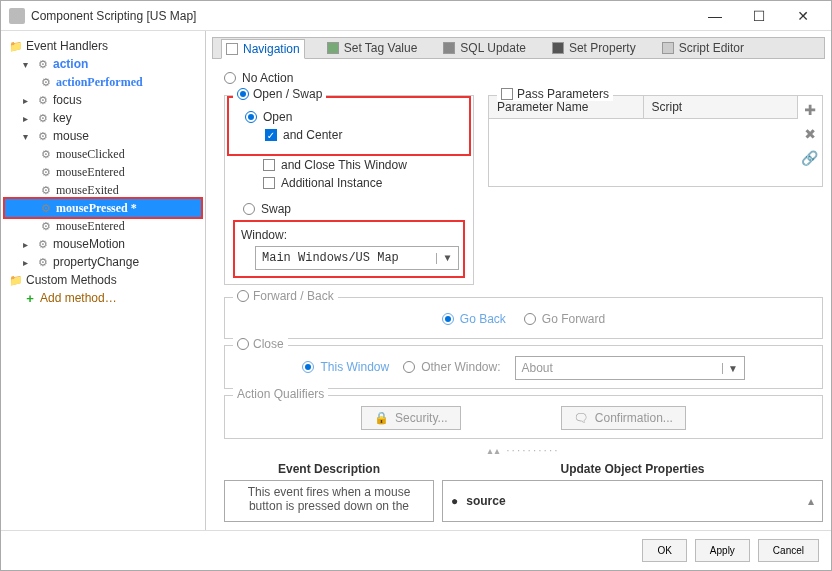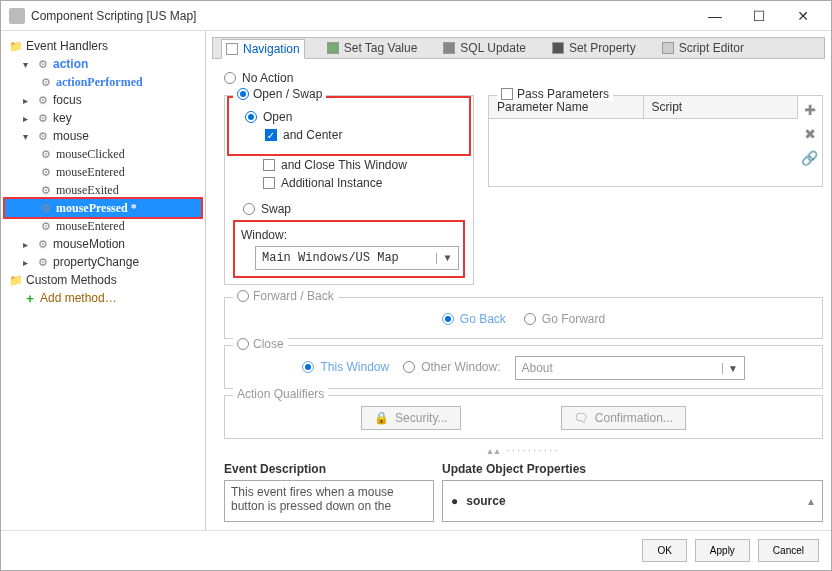--- a/index.html
+++ b/index.html
@@ -42,21 +42,21 @@
 .fieldset > .legend { position: absolute; top: -9px; left: 8px; background: #fff; padding: 0 4px; display: flex; align-items: center; gap: 4px; font-size: 12px; }
 .redbox-outline { outline: 2px solid #e33; }
 .dropdown { border: 1px solid #aaa; height: 24px; display: flex; align-items: center; background: #fff; font-family: "Courier New", monospace; font-size: 12px; }
 .dropdown .val { flex: 1; padding: 0 6px; }
 .dropdown .arrow { width: 22px; border-left: 1px solid #aaa; text-align: center; color: #555; font-size: 10px; }
 .params-head { display: flex; border-bottom: 1px solid #ccc; background: #f5f5f5; font-size: 12px; }
 .params-head > div { padding: 4px 8px; border-right: 1px solid #ccc; }
 .params-side { width: 24px; display: flex; flex-direction: column; align-items: center; gap: 8px; padding-top: 6px; }
 .params-side span { color: #888; font-size: 14px; }
 .qual-btn { border: 1px solid #bbb; background: #f5f5f5; padding: 4px 12px; font-size: 12px; display: inline-flex; align-items: center; gap: 6px; cursor: pointer; }
-.bottom-split { display: flex; gap: 8px; margin-top: 6px; }
+.bottom-split { display: flex; gap: 8px; margin-top: 6px; text-align: center; }
 .panel-title { font-weight: bold; font-size: 12px; margin-bottom: 4px; }
 .desc-box { border: 1px solid #aaa; padding: 4px 6px; height: 42px; overflow: hidden; font-size: 12px; color: #555; width: 210px; }
 .props-box { border: 1px solid #aaa; padding: 4px 8px; height: 42px; display: flex; align-items: center; gap: 8px; flex: 1; font-size: 12px; }
 .footer { height: 40px; border-top: 1px solid #ddd; display: flex; justify-content: flex-end; align-items: center; gap: 8px; padding: 0 12px; }
 .footer button { border: 1px solid #bbb; background: #f4f4f4; padding: 5px 14px; font-size: 10px; cursor: pointer; }
 .vgrip { text-align: center; color: #aaa; font-size: 10px; letter-spacing: 2px; }
 </style>
 </head>
 <body>
 

